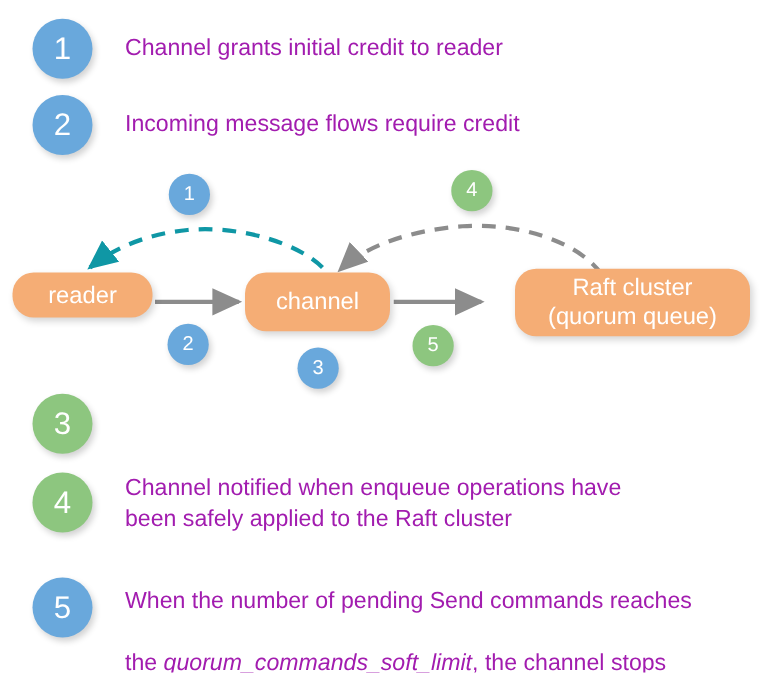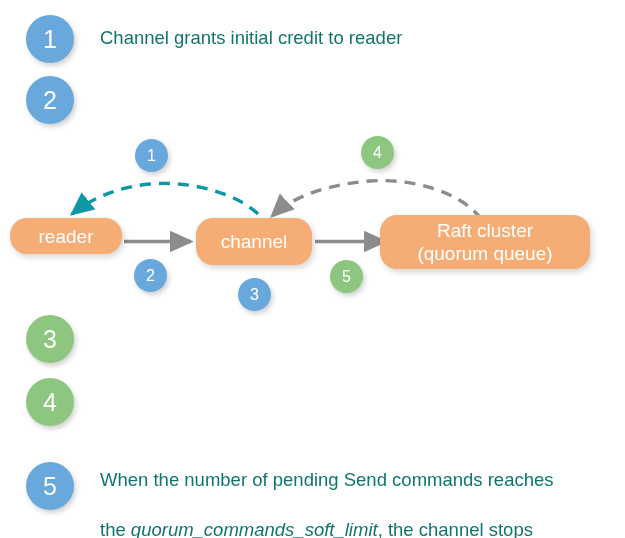--- a/index.html
+++ b/index.html
@@ -33,21 +33,21 @@
   }
   .badge.blue  { background: #69a8dc; }
   .badge.green { background: #8dc67f; }
 
   .legend-badge {
     width: 48px;
     height: 48px;
     font-size: 25px;
   }
   .legend-text {
-    color: #0f766e;
+    color: #a21caf;
     font-size: 18.5px;
     line-height: 25px;
     margin-left: 26px;
     white-space: pre-line;
   }
   .legend-text em {
     font-style: italic;
   }
 
   
@@ -67,21 +67,21 @@
     align-items: center;
     justify-content: center;
     text-align: center;
     font-size: 19px;
     line-height: 23px;
     box-shadow: 2px 3px 6px rgba(0,0,0,0.17);
     z-index: 3;
   }
   #node-reader  { left: 10px;  top: 218px; width: 112px; height: 36px; }
   #node-channel { left: 196px; top: 218px; width: 116px; height: 47px; align-items: center; }
-  #node-raft    { left: 380px; top: 215px; width: 210px; height: 54px; }
+  #node-raft    { left: 412px; top: 215px; width: 188px; height: 54px; }
 
   .diag-badge {
     position: absolute;
     width: 33px;
     height: 33px;
     font-size: 16px;
     z-index: 5;
   }
   #dbadge-1 { left: 135px; top: 139px; }
   #dbadge-4 { left: 361px; top: 136px; }
@@ -102,20 +102,21 @@
 </head>
 <body>
 
 <div class="legend-row" id="legend-row-1" style="left:26px; top:15px;">
   <div class="badge blue legend-badge">1</div>
   <div class="legend-text" style="margin-top:10px;">Channel grants initial credit to reader</div>
 </div>
 
 <div class="legend-row" id="legend-row-2" style="left:26px; top:76px;">
   <div class="badge blue legend-badge">2</div>
+  <div class="legend-text" style="margin-top:10px;">Incoming message flows require credit</div>
 </div>
 
 <div id="diagram"></div>
 
 <svg class="arrows" viewBox="0 0 625 538" xmlns="http://www.w3.org/2000/svg">
   <defs>
     <marker id="arrowGray" markerWidth="9" markerHeight="9" refX="6.2" refY="3.2" orient="auto" markerUnits="strokeWidth">
       <path d="M0,0 L7,3.2 L0,6.4 z" fill="#8c8c8c"></path>
     </marker>
     <marker id="arrowTeal" markerWidth="9" markerHeight="9" refX="6.2" refY="3.2" orient="auto" markerUnits="strokeWidth">
@@ -150,20 +151,22 @@
 <div class="badge blue diag-badge" id="dbadge-2">2</div>
 <div class="badge blue diag-badge" id="dbadge-5">3</div>
 <div class="badge green diag-badge" id="dbadge-3">5</div>
 
 <div class="legend-row" id="legend-row-3" style="left:26px; top:315px;">
   <div class="badge green legend-badge">3</div>
 </div>
 
 <div class="legend-row" id="legend-row-4" style="left:26px; top:378px;">
   <div class="badge green legend-badge">4</div>
+  <div class="legend-text" style="margin-top:-1px;">Channel notified when enqueue operations have
+been safely applied to the Raft cluster</div>
 </div>
 
 <div class="legend-row" id="legend-row-5" style="left:26px; top:443px;">
   <div class="badge blue legend-badge" style="margin-top:19px;">5</div>
   <div class="legend-text" style="margin-top:-1px;">
     <span>When the number of pending Send commands reaches</span><br>
     <span>the </span><em>quorum_commands_soft_limit</em><span>, the channel stops</span><br>
     
   </div>
 </div>

